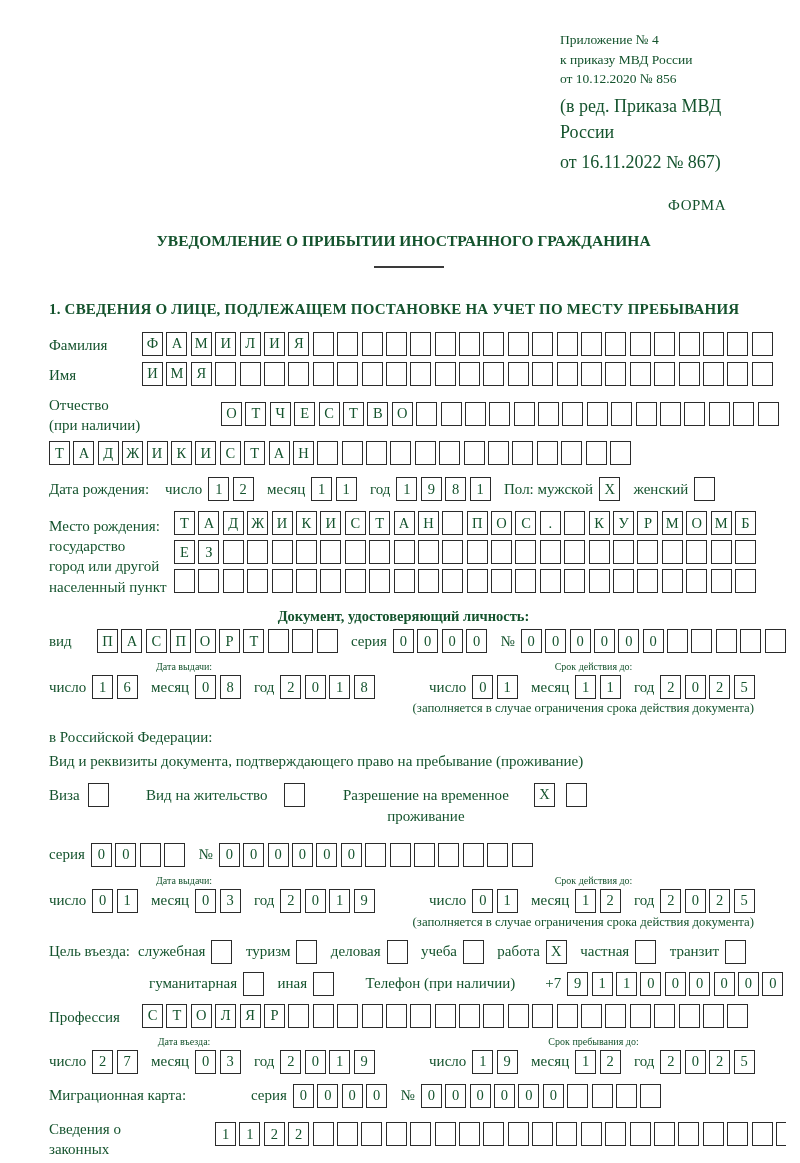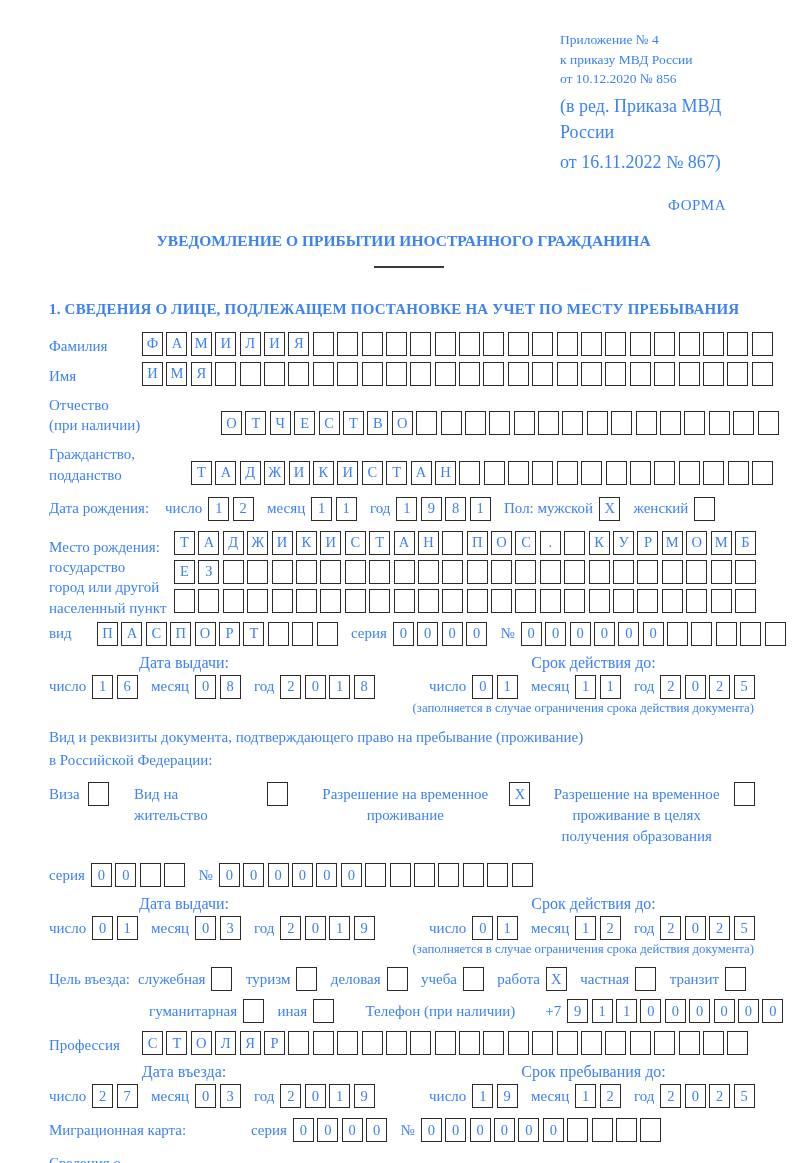--- a/index.html
+++ b/index.html
@@ -2,51 +2,51 @@
 <html><head>
 <meta charset="utf-8">
 <style>
   * { margin:0; padding:0; box-sizing:border-box; }
   html,body { background:#ffffff; }
   .page {
     position:relative;
     width:772px; height:1163px;
     margin:0 auto;
     background:#ffffff;
-    color:#3b82f6;
+    color:#14532d;
     font-family:"Liberation Serif","DejaVu Serif",serif;
     font-size:15px;
     padding:30px 28px 0 35px;
     overflow:hidden;
   }
   .header-note { width:190px; margin-left:auto; margin-right:8px; font-size:13.5px; line-height:1.45; }
   .header-note .small { font-size:18px; margin-top:4px; }
   .forma { text-align:right; font-weight:normal; font-size:15px; letter-spacing:.5px; margin:22px 32px 0 0; }
   .title { text-align:center; font-weight:bold; font-size:15.5px; line-height:1.45; margin-top:16px; }
   .blank-line { display:inline-block; width:70px; border-bottom:2px solid #3a3a3a; margin-left:10px; }
   .section-heading { font-weight:bold; font-size:15px; margin-top:26px; letter-spacing:.2px;font-family:Liberation Serif, serif; }
 
-  .row { display:flex; align-items:flex-end; margin-top:6px; }
+  .row { display:flex; align-items:center; margin-top:6px; }
   .lbl { flex:none; padding-top:3px; line-height:1.35; }
   .w93 { width:93px; } .w142 { width:142px; } .w172 { width:172px; } .w120 { width:125px; } .w130 { width:130px; }
   .cells { display:flex; flex:none; }
   .cell {
     display:inline-flex; flex:none; align-items:center; justify-content:center;
     width:21px; height:24px; border:1.7px solid #2b2b2b; margin-right:3.4px;
     font-size:14.5px; background:#fff;
   }
   .stack > .cells { margin-bottom:5px; }
   .inline { display:flex; align-items:center; flex-wrap:nowrap; }
   .inline .sub { flex:none; margin:0 6px 0 10px; }
   .inline .sub.first { margin-left:0; }
 
   .doc-heading { text-align:center; font-weight:bold; font-size:14.5px; margin-top:10px; }
   .dates-pair { display:flex; margin-top:8px; }
   .dates-col { }
-  .dates-col .dates-heading { text-align:center; font-size:16px; margin-bottom:3px; }
+  .dates-col .dates-heading { text-align:center; font-size:10px; margin-bottom:3px; }
   .note { font-size:12.8px; }
   .note.right { text-align:right; margin-top:2px; padding-right:4px; }
 
   .intro { margin-top:10px; line-height:1.55; }
   .chk-row { display:flex; align-items:flex-start; margin-top:8px; }
   .chk-label { padding-top:4px; line-height:1.4; }
   .chk-label.center { text-align:center; }
   .chk-box { margin-left:8px; margin-top:2px; }
   .w190 { width:200px; } .w185 { width:185px; }
 </style>
@@ -162,24 +162,20 @@
         <span class="cell"></span>
         <span class="cell"></span>
         <span class="cell"></span>
         <span class="cell"></span>
         <span class="cell"></span>
         <span class="cell"></span>
       </div>
   </div>
 
   <div class="row">
-    <div class="lbl w142">
-      <div>Гражданство,</div>
-      <div>подданство</div>
-    </div>
     <div class="cells">
         <span class="cell">Т</span>
         <span class="cell">А</span>
         <span class="cell">Д</span>
         <span class="cell">Ж</span>
         <span class="cell">И</span>
         <span class="cell">К</span>
         <span class="cell">И</span>
         <span class="cell">С</span>
         <span class="cell">Т</span>
@@ -308,20 +304,21 @@
           <span class="cell"></span>
           <span class="cell"></span>
           <span class="cell"></span>
           <span class="cell"></span>
           <span class="cell"></span>
           <span class="cell"></span>
         </div>
     </div>
   </div>
 
+  <div class="doc-heading">Документ, удостоверяющий личность:</div>
 
   <div class="row inline" style="margin-top:4px">
     <span class="sub first" style="width:42px">вид</span>
     <span class="cells">
         <span class="cell">П</span>
         <span class="cell">А</span>
         <span class="cell">С</span>
         <span class="cell">П</span>
         <span class="cell">О</span>
         <span class="cell">Р</span>
@@ -395,32 +392,31 @@
             <span class="cell">0</span>
             <span class="cell">2</span>
             <span class="cell">5</span>
           </span>
       </div>
     </div>
   </div>
   <div class="note right">(заполняется в случае ограничения срока действия документа)</div>
 
   <div class="intro">
+    <div>в Российской Федерации:</div>
     <div>Вид и реквизиты документа, подтверждающего право на пребывание (проживание)</div>
-    <div>в Российской Федерации:</div>
   </div>
 
   <div class="chk-row">
     <div class="chk-label">Виза</div>
     <span class="cell chk-box"></span>
-    <div class="chk-label" style="margin-left:22px">Вид на жительство</div>
+    <div class="chk-label" style="margin-left:34px">Вид на жительство</div>
     <span class="cell chk-box" style="margin-left:16px"></span>
     <div class="chk-label center w190" style="margin-left:18px">Разрешение на временное проживание</div>
     <span class="cell chk-box">X</span>
-    <div class="chk-label center w185" style="margin-left:14px">Разрешение на временное проживание в целях получения образования</div>
     <span class="cell chk-box"></span>
   </div>
 
   <div class="row inline" style="margin-top:16px">
     <span class="sub first">серия</span>
     <span class="cells">
         <span class="cell">0</span>
         <span class="cell">0</span>
         <span class="cell"></span>
         <span class="cell"></span>

